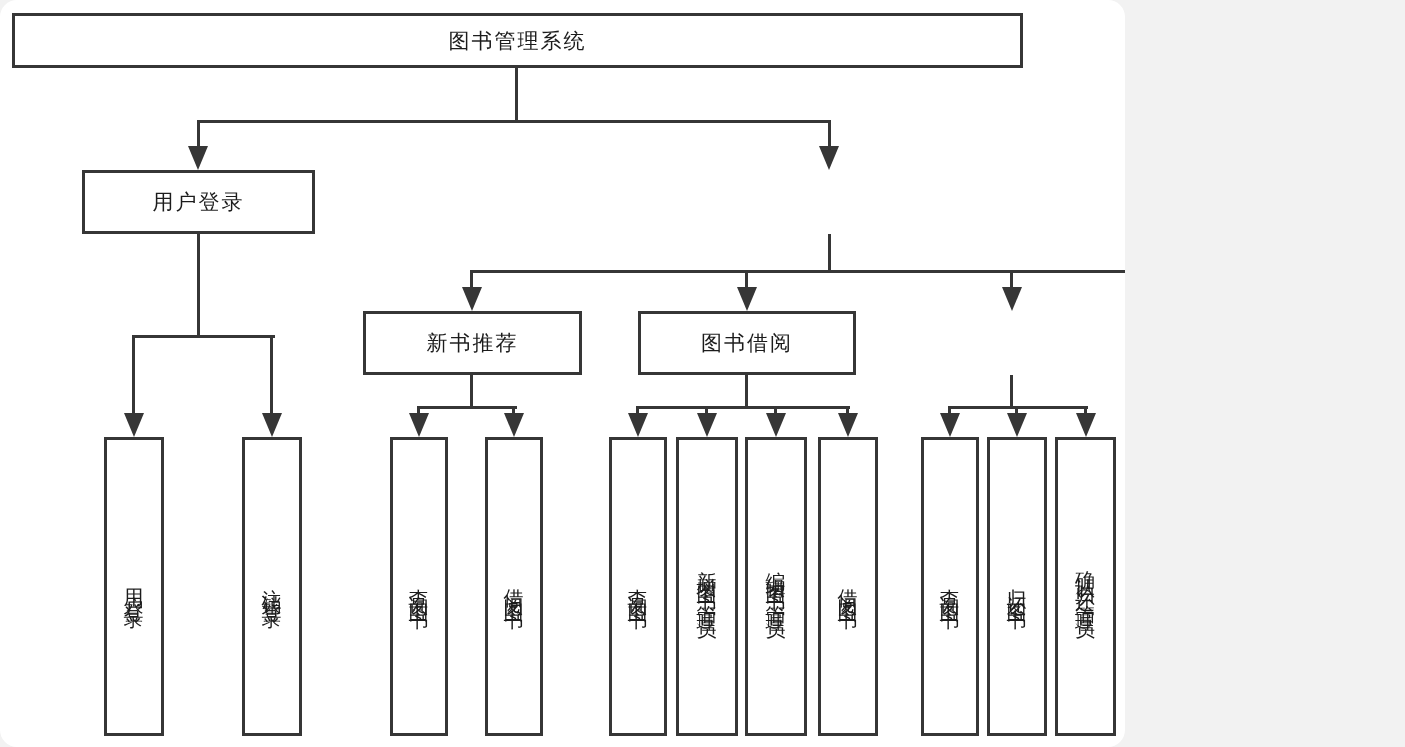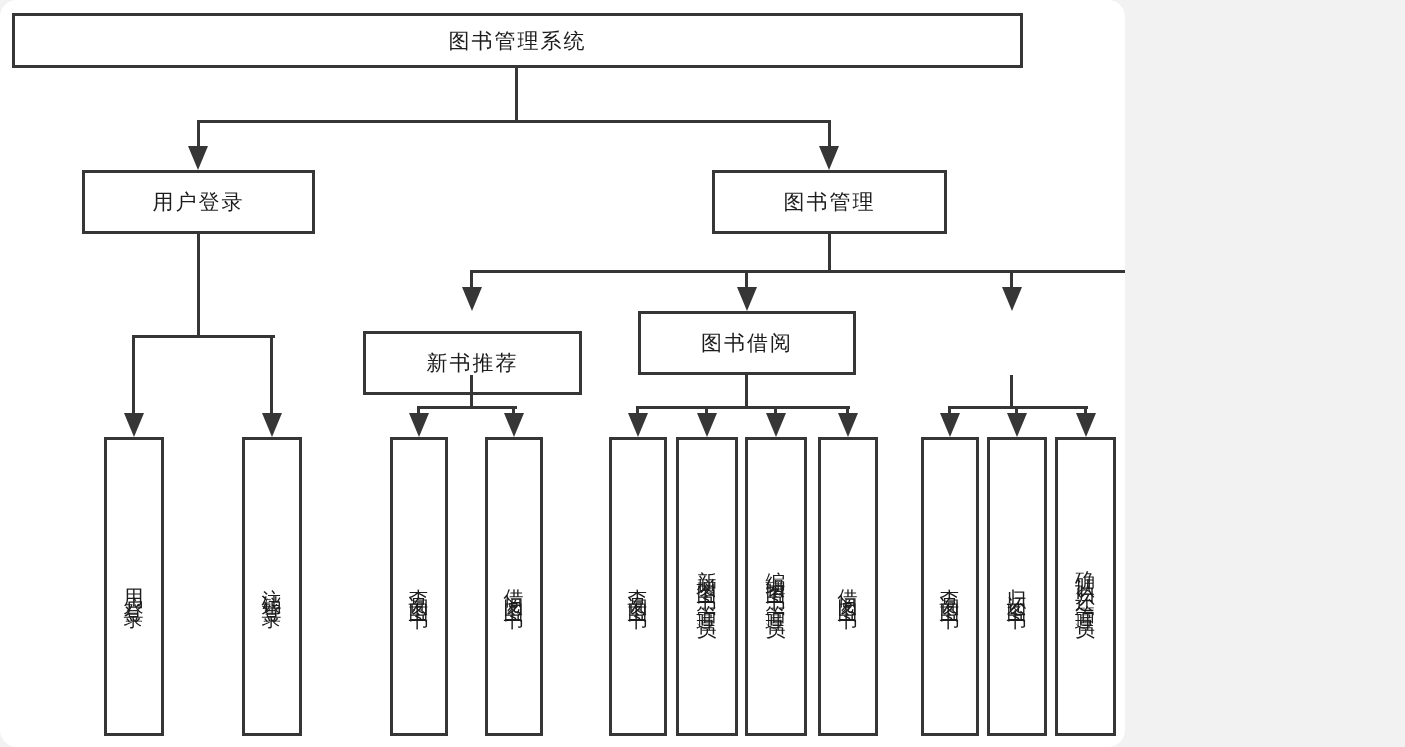--- a/index.html
+++ b/index.html
@@ -66,43 +66,40 @@
   <div class="ln" style="left:515px;top:68px;width:3px;height:55px;"></div>
   <div class="ln" style="left:197px;top:120px;width:634px;height:3px;"></div>
   <div class="ln" style="left:197px;top:120px;width:3px;height:30px;"></div>
   <div class="ar" style="left:188px;top:146px;"></div>
   <div class="ln" style="left:828px;top:120px;width:3px;height:30px;"></div>
   <div class="ar" style="left:819px;top:146px;"></div>
 
   <div class="box hbox" style="left:82px;top:170px;width:233px;height:64px;">
     <span>用户登录</span>
   </div>
-  <div class="box hbox" style="left:712px;top:170px;width:235px;height:64px;">
-    <span>图书管理</span>
-  </div>
 
   <div class="ln" style="left:197px;top:234px;width:3px;height:104px;"></div>
   <div class="ln" style="left:132px;top:335px;width:143px;height:3px;"></div>
   <div class="ln" style="left:132px;top:335px;width:3px;height:82px;"></div>
   <div class="ar" style="left:124px;top:413px;"></div>
   <div class="ln" style="left:270px;top:335px;width:3px;height:82px;"></div>
   <div class="ar" style="left:262px;top:413px;"></div>
 
   <div class="ln" style="left:828px;top:234px;width:3px;height:39px;"></div>
   <div class="ln" style="left:470px;top:270px;width:814px;height:3px;"></div>
   <div class="ln" style="left:470px;top:270px;width:3px;height:21px;"></div>
   <div class="ar" style="left:462px;top:287px;"></div>
   <div class="ln" style="left:745px;top:270px;width:3px;height:21px;"></div>
   <div class="ar" style="left:737px;top:287px;"></div>
   <div class="ln" style="left:1010px;top:270px;width:3px;height:21px;"></div>
   <div class="ar" style="left:1002px;top:287px;"></div>
   <div class="ln" style="left:1280px;top:270px;width:3px;height:21px;"></div>
   <div class="ar" style="left:1272px;top:287px;"></div>
 
-  <div class="box hbox" style="left:363px;top:311px;width:219px;height:64px;margin-top:20px;">
+  <div class="box hbox" style="left:363px;top:311px;width:219px;height:64px;">
     <span>新书推荐</span>
   </div>
   <div class="box hbox" style="left:638px;top:311px;width:218px;height:64px;">
     <span>图书借阅</span>
   </div>
 
   <div class="ln" style="left:470px;top:375px;width:3px;height:34px;"></div>
   <div class="ln" style="left:417px;top:406px;width:100px;height:3px;"></div>
   <div class="ln" style="left:417px;top:406px;width:3px;height:12px;"></div>
   <div class="ar" style="left:409px;top:413px;"></div>

